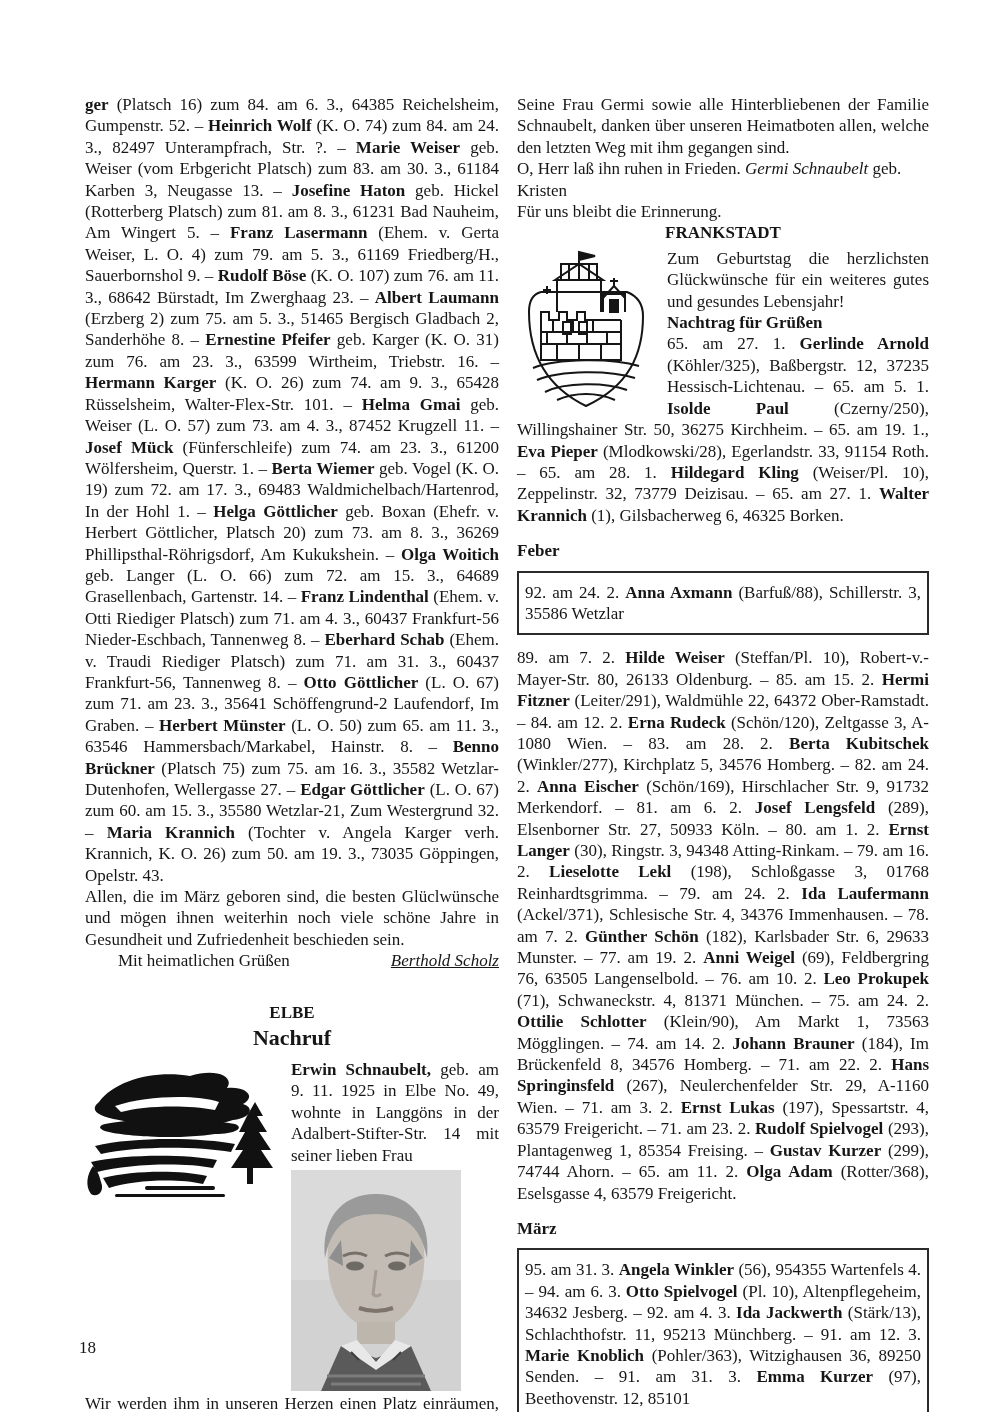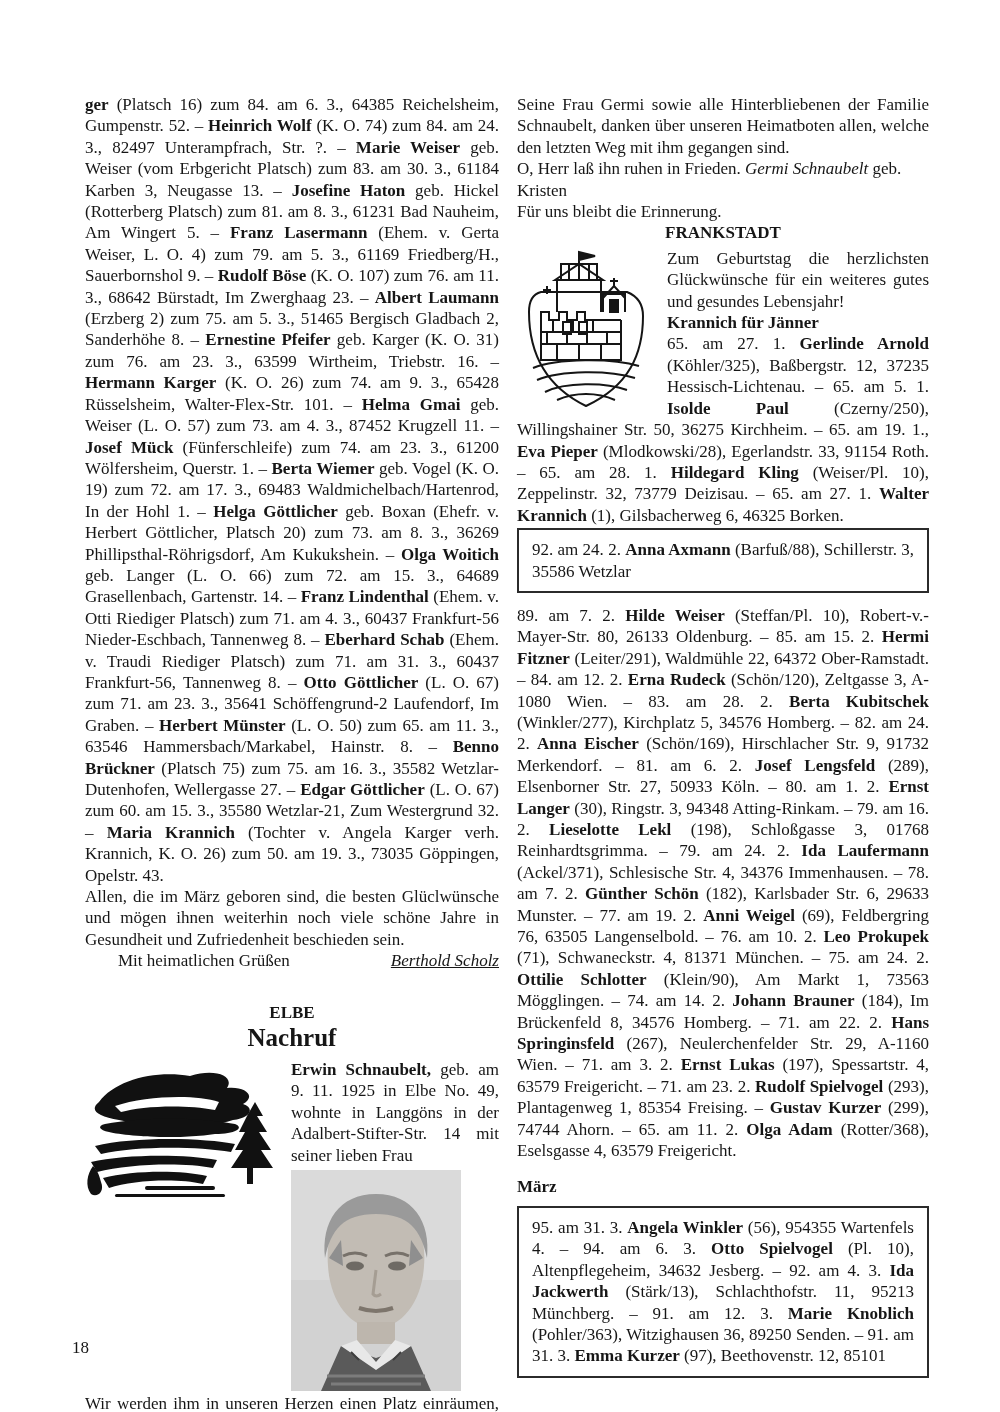--- a/index.html
+++ b/index.html
@@ -10,29 +10,29 @@
   .col-left{left:85px;width:414px;}
   .col-right{left:517px;width:412px;}
   p{margin:0;}
   .just{text-align:justify;}
   b{font-weight:bold;}
   i{}
   .sigrow{display:flex;justify-content:space-between;align-items:flex-end;margin-left:33px;}
   .it{font-style:italic;text-decoration:underline;}
   .center-b{text-align:center;font-weight:bold;}
   .elbe-town{margin-top:30px;}
-  .nachruf{font-size:25px;line-height:26px;margin:2px 0 8px 0;}
+  .nachruf{font-size:22px;line-height:26px;margin:2px 0 8px 0;}
   .subhead{font-weight:bold;margin:14px 0 9px 0;}
-  .boxed{border:2px solid #2b2b2b;padding:9px 13px;margin:2px 0 12px 0;}
+  .boxed{border:2px solid #2b2b2b;padding:9px 6px;margin:2px 0 12px 0;}
   .img-float{float:left;}
   .tree-box{width:196px;height:142px;margin:3px 10px 0 0;}
   .photo-box{width:170px;height:221px;margin:4px 15px 2px 0;}
   .crest-box{width:138px;height:162px;margin:2px 12px 2px 0;}
   .clr{clear:both;}
-  .pagenum{position:absolute;left:72px;top:1338px;font-size:17px;}
+  .pagenum{position:absolute;left:79px;top:1338px;font-size:17px;}
   svg{display:block;}
 </style>
 </head>
 <body>
 
 <div class="page">
 
   <div class="col col-left">
     <p class="just"><b>ger</b> (Platsch 16) zum 84. am 6. 3., 64385 Reichelsheim, Gumpenstr. 52. – <b>Heinrich Wolf</b> (K. O. 74) zum 84. am 24. 3., 82497 Unterampfrach, Str. ?. – <b>Marie Weiser</b> geb. Weiser (vom Erbgericht Platsch) zum 83. am 30. 3., 61184 Karben 3, Neugasse 13. – <b>Josefine Haton</b> geb. Hickel (Rotterberg Platsch) zum 81. am 8. 3., 61231 Bad Nauheim, Am Wingert 5. – <b>Franz Lasermann</b> (Ehem. v. Gerta Weiser, L. O. 4) zum 79. am 5. 3., 61169 Friedberg/H., Sauerbornshol 9. – <b>Rudolf Böse</b> (K. O. 107) zum 76. am 11. 3., 68642 Bürstadt, Im Zwerghaag 23. – <b>Albert Laumann</b> (Erzberg 2) zum 75. am 5. 3., 51465 Bergisch Gladbach 2, Sanderhöhe 8. – <b>Ernestine Pfeifer</b> geb. Karger (K. O. 31) zum 76. am 23. 3., 63599 Wirtheim, Triebstr. 16. – <b>Hermann Karger</b> (K. O. 26) zum 74. am 9. 3., 65428 Rüsselsheim, Walter-Flex-Str. 101. – <b>Helma Gmai</b> geb. Weiser (L. O. 57) zum 73. am 4. 3., 87452 Krugzell 11. – <b>Josef Mück</b> (Fünferschleife) zum 74. am 23. 3., 61200 Wölfersheim, Querstr. 1. – <b>Berta Wiemer</b> geb. Vogel (K. O. 19) zum 72. am 17. 3., 69483 Waldmichelbach/Hartenrod, In der Hohl 1. – <b>Helga Göttlicher</b> geb. Boxan (Ehefr. v. Herbert Göttlicher, Platsch 20) zum 73. am 8. 3., 36269 Phillipsthal-Röhrigsdorf, Am Kukukshein. – <b>Olga Woitich</b> geb. Langer (L. O. 66) zum 72. am 15. 3., 64689 Grasellenbach, Gartenstr. 14. – <b>Franz Lindenthal</b> (Ehem. v. Otti Riediger Platsch) zum 71. am 4. 3., 60437 Frankfurt-56 Nieder-Eschbach, Tannenweg 8. – <b>Eberhard Schab</b> (Ehem. v. Traudi Riediger Platsch) zum 71. am 31. 3., 60437 Frankfurt-56, Tannenweg 8. – <b>Otto Göttlicher</b> (L. O. 67) zum 71. am 23. 3., 35641 Schöffengrund-2 Laufendorf, Im Graben. – <b>Herbert Münster</b> (L. O. 50) zum 65. am 11. 3., 63546 Hammersbach/Markabel, Hainstr. 8. – <b>Benno Brückner</b> (Platsch 75) zum 75. am 16. 3., 35582 Wetzlar-Dutenhofen, Wellergasse 27. – <b>Edgar Göttlicher</b> (L. O. 67) zum 60. am 15. 3., 35580 Wetzlar-21, Zum Westergrund 32. – <b>Maria Krannich</b> (Tochter v. Angela Karger verh. Krannich, K. O. 26) zum 50. am 19. 3., 73035 Göppingen, Opelstr. 43.</p>
     <p class="just">Allen, die im März geboren sind, die besten Glüclwünsche und mögen ihnen weiterhin noch viele schöne Jahre in Gesundheit und Zufriedenheit beschieden sein.</p>
@@ -117,25 +117,26 @@
             <path d="M44 30 L44 14 L80 14 L80 30 M52 14 L52 30 M62 14 L62 30 M72 14 L72 30"></path>
             <path d="M62 14 L62 2 L78 6 L62 10" fill="#151515"></path>
             <path d="M86 62 L86 44 L108 44 L108 62 M86 48 L97 36 L108 48"></path>
             <path d="M97 36 L97 28 M93 31 L101 31"></path>
             <rect x="93" y="50" width="8" height="12" fill="#151515"></rect>
             <path d="M30 44 L30 36 M26 40 L34 40"></path>
           </g>
         </svg>
       </div>
       <p class="just">Zum Geburtstag die herzlichsten Glückwünsche für ein weiteres gutes und gesundes Lebensjahr!</p>
-      <p class="just" style="font-weight:bold;">Krannich für Jänner</p>
+      <p class="just" style="font-weight:bold;">Nachtrag für Grüßen</p>
       <p class="just">65. am 27. 1. <b>Gerlinde Arnold</b> (Köhler/325), Baßbergstr. 12, 37235 Hessisch-Lichtenau. – 65. am 5. 1. <b>Isolde Paul</b> (Czerny/250), Willingshainer Str. 50, 36275 Kirchheim. – 65. am 19. 1., <b>Eva Pieper</b> (Mlodkowski/28), Egerlandstr. 33, 91154 Roth. – 65. am 28. 1. <b>Hildegard Kling</b> (Weiser/Pl. 10), Zeppelinstr. 32, 73779 Deizisau. – 65. am 27. 1. <b>Walter Krannich</b> (1), Gilsbacherweg 6, 46325 Borken.</p>
       <div class="clr"></div>
     </div>
 
+    <div class="subhead">Feber</div>
     <div class="boxed">
       <p class="just">92. am 24. 2. <b>Anna Axmann</b> (Barfuß/88), Schillerstr. 3, 35586 Wetzlar</p>
     </div>
     <p class="just">89. am 7. 2. <b>Hilde Weiser</b> (Steffan/Pl. 10), Robert-v.-Mayer-Str. 80, 26133 Oldenburg. – 85. am 15. 2. <b>Hermi Fitzner</b> (Leiter/291), Waldmühle 22, 64372 Ober-Ramstadt. – 84. am 12. 2. <b>Erna Rudeck</b> (Schön/120), Zeltgasse 3, A-1080 Wien. – 83. am 28. 2. <b>Berta Kubitschek</b> (Winkler/277), Kirchplatz 5, 34576 Homberg. – 82. am 24. 2. <b>Anna Eischer</b> (Schön/169), Hirschlacher Str. 9, 91732 Merkendorf. – 81. am 6. 2. <b>Josef Lengsfeld</b> (289), Elsenborner Str. 27, 50933 Köln. – 80. am 1. 2. <b>Ernst Langer</b> (30), Ringstr. 3, 94348 Atting-Rinkam. – 79. am 16. 2. <b>Lieselotte Lekl</b> (198), Schloßgasse 3, 01768 Reinhardtsgrimma. – 79. am 24. 2. <b>Ida Laufermann</b> (Ackel/371), Schlesische Str. 4, 34376 Immenhausen. – 78. am 7. 2. <b>Günther Schön</b> (182), Karlsbader Str. 6, 29633 Munster. – 77. am 19. 2. <b>Anni Weigel</b> (69), Feldbergring 76, 63505 Langenselbold. – 76. am 10. 2. <b>Leo Prokupek</b> (71), Schwaneckstr. 4, 81371 München. – 75. am 24. 2. <b>Ottilie Schlotter</b> (Klein/90), Am Markt 1, 73563 Mögglingen. – 74. am 14. 2. <b>Johann Brauner</b> (184), Im Brückenfeld 8, 34576 Homberg. – 71. am 22. 2. <b>Hans Springinsfeld</b> (267), Neulerchenfelder Str. 29, A-1160 Wien. – 71. am 3. 2. <b>Ernst Lukas</b> (197), Spessartstr. 4, 63579 Freigericht. – 71. am 23. 2. <b>Rudolf Spielvogel</b> (293), Plantagenweg 1, 85354 Freising. – <b>Gustav Kurzer</b> (299), 74744 Ahorn. – 65. am 11. 2. <b>Olga Adam</b> (Rotter/368), Eselsgasse 4, 63579 Freigericht.</p>
 
     <div class="subhead">März</div>
     <div class="boxed">
       <p class="just">95. am 31. 3. <b>Angela Winkler</b> (56), 954355 Wartenfels 4. – 94. am 6. 3. <b>Otto Spielvogel</b> (Pl. 10), Altenpflegeheim, 34632 Jesberg. – 92. am 4. 3. <b>Ida Jackwerth</b> (Stärk/13), Schlachthofstr. 11, 95213 Münchberg. – 91. am 12. 3. <b>Marie Knoblich</b> (Pohler/363), Witzighausen 36, 89250 Senden. – 91. am 31. 3. <b>Emma Kurzer</b> (97), Beethovenstr. 12, 85101</p>
     </div>
 

